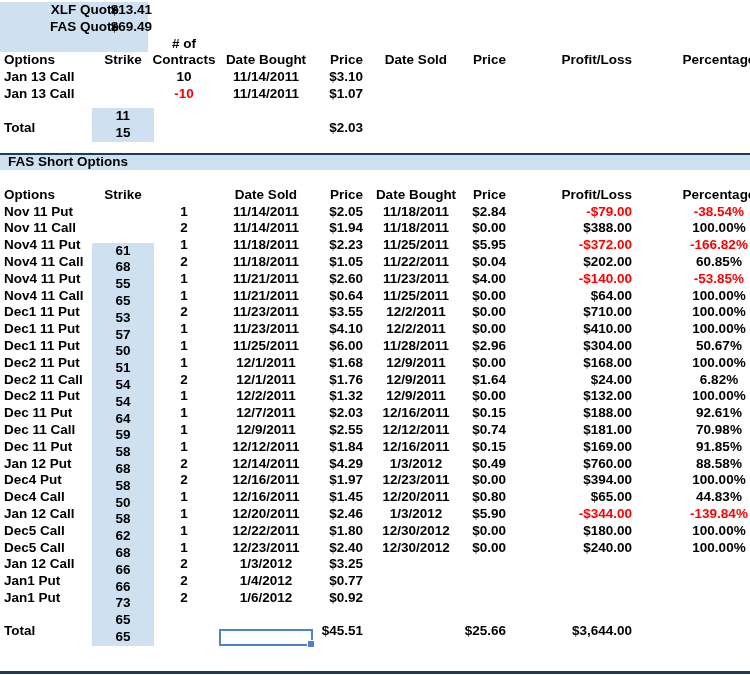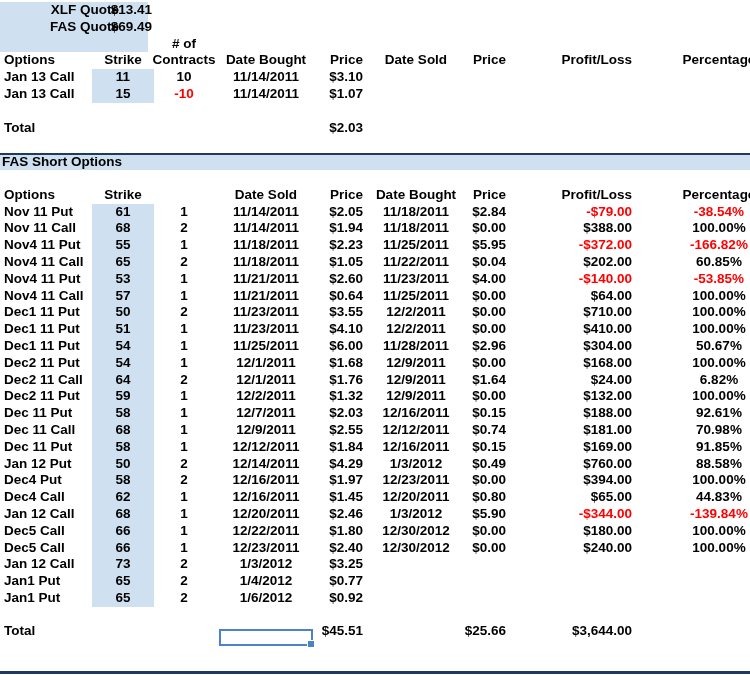--- a/index.html
+++ b/index.html
@@ -25,27 +25,27 @@
   .c{position:absolute;top:0;height:100%;white-space:nowrap;}
   .options  {left:4px;   width:84px;  text-align:left;}
   .strike   {left:92px;  width:62px;  text-align:center;}
   .contracts{left:152px; width:64px;  text-align:center;}
   .d1       {left:220px; width:92px;  text-align:center;}
   .p1       {left:313px; width:50px;  text-align:right;}
   .d2       {left:370px; width:92px;  text-align:center;}
   .p2       {left:456px; width:50px;  text-align:right;}
   .pl       {left:520px; width:112px; text-align:right;}
   .pct      {left:666px; width:106px; text-align:center;}
-  .hl{background:var(--hl);}
+  .hl{background:var(--hl);margin-top:39px;}
   .neg{color:var(--neg);}
   .qlabel{left:0;width:119px;text-align:right;}
   .qvalue{left:100px;width:52px;text-align:right;}
   .top-block{position:absolute;left:0;top:2px;width:148px;height:50.4px;background:var(--hl);}
   .band{height:16.8px;line-height:14.5px;background:var(--hl);border-top:2px solid var(--dark);box-sizing:border-box;}
-  .band .band-label{padding-left:2px;text-align:center;}
+  .band .band-label{padding-left:8px;text-align:center;}
   .bottom-line{position:absolute;left:0;top:671px;width:750px;height:3px;background:var(--dark);}
   .selection{position:absolute;left:219px;top:629px;width:94px;height:17px;border:2px solid var(--sel);box-sizing:border-box;background:transparent;}
   .fill-handle{position:absolute;right:-4px;bottom:-4px;width:6px;height:6px;background:var(--sel);border:1px solid #ffffff;}
   .rel{position:relative;}
 </style>
 </head>
 <body>
 
 <div class="sheet">
   <div class="top-block"></div>

